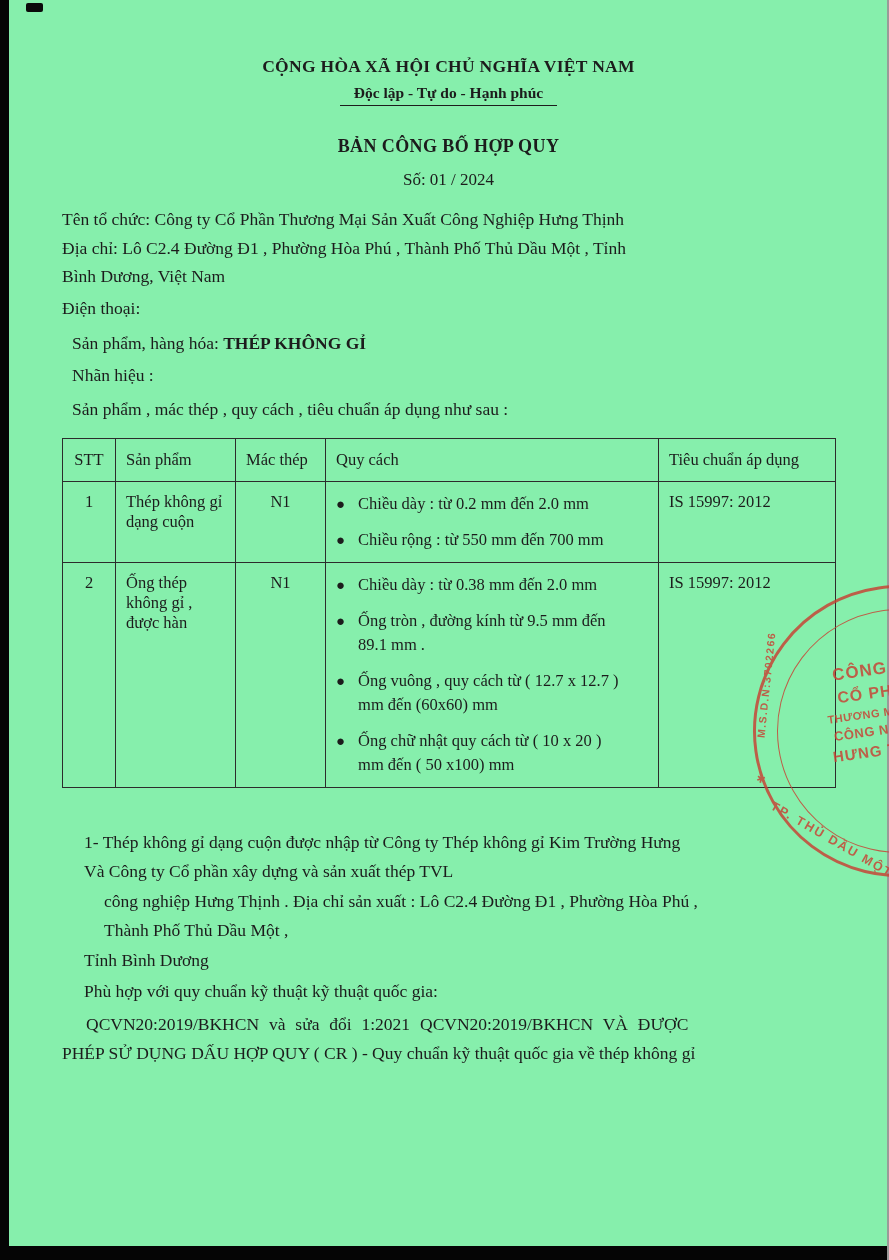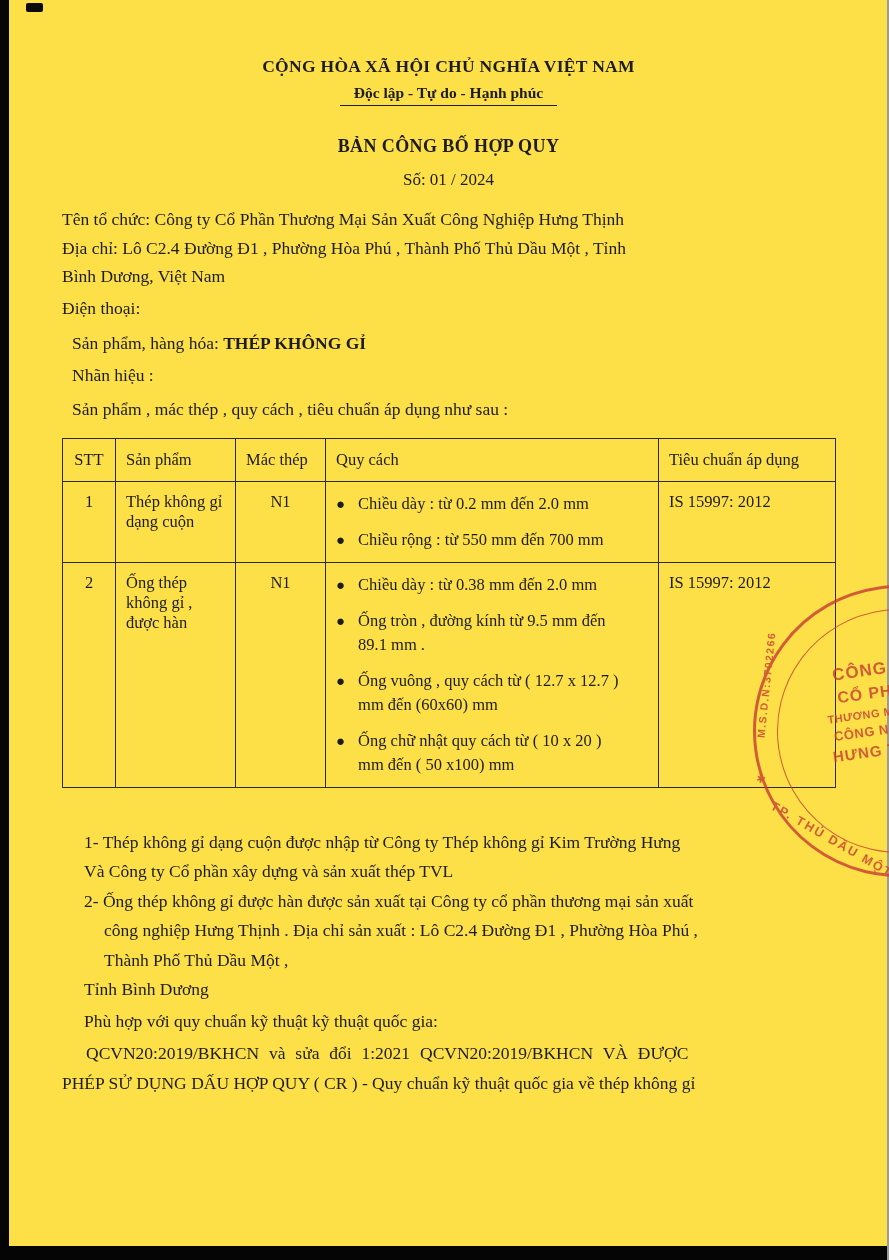--- a/index.html
+++ b/index.html
@@ -1,20 +1,20 @@
 <!DOCTYPE html>
 <html><head>
 <meta charset="utf-8">
 <style>
   * { margin:0; padding:0; box-sizing:border-box; }
   html,body { background:#e8e8e8; }
   .page {
     position:relative;
     width:889px; height:1260px;
-    background:#fde047;
+    background:#86efac;
     overflow:hidden;
     font-family:"Liberation Serif", serif;
     color:#1c1c1c;
     margin:0 auto;
   }
   
   .edge-left   { position:absolute; left:0; top:0; width:9px; height:100%; background:#050505; }
   .edge-bottom { position:absolute; left:0; bottom:0; width:100%; height:14px; background:#050505; }
   .edge-right  { position:absolute; right:0; top:0; width:2px; height:100%; background:#9a9a98; }
   .corner-mark { position:absolute; left:26px; top:3px; width:17px; height:9px; background:#0a0a0a; border-radius:2px; }
@@ -159,21 +159,20 @@
             </ul>
           </td>
           <td class="c-tc">IS 15997: 2012</td>
         </tr>
       </tbody>
     </table>
 
     <div class="notes">
       <div class="ind1">1-  Thép không gỉ dạng cuộn được nhập từ Công ty Thép không gỉ Kim Trường Hưng</div>
       <div class="ind1">Và Công ty Cổ phần xây dựng và sản xuất thép TVL</div>
-      <div class="ind1">2-  Ống thép không gỉ được hàn được sản xuất tại Công ty cổ phần thương mại sản xuất</div>
       <div class="ind2">công nghiệp Hưng Thịnh . Địa chỉ sản xuất : Lô C2.4 Đường Đ1 , Phường Hòa Phú ,</div>
       <div class="ind2">Thành Phố Thủ Dầu Một ,</div>
       <div class="ind1">Tỉnh Bình Dương</div>
       <div class="ind1 conformity">Phù hợp với quy chuẩn kỹ thuật kỹ thuật quốc gia:</div>
       <div class="reg1">QCVN20:2019/BKHCN và sửa đổi 1:2021 QCVN20:2019/BKHCN VÀ ĐƯỢC</div>
       <div class="reg2">PHÉP SỬ DỤNG DẤU HỢP QUY ( CR ) -  Quy chuẩn kỹ thuật quốc gia về thép không gỉ</div>
     </div>
 
   </div>
 

